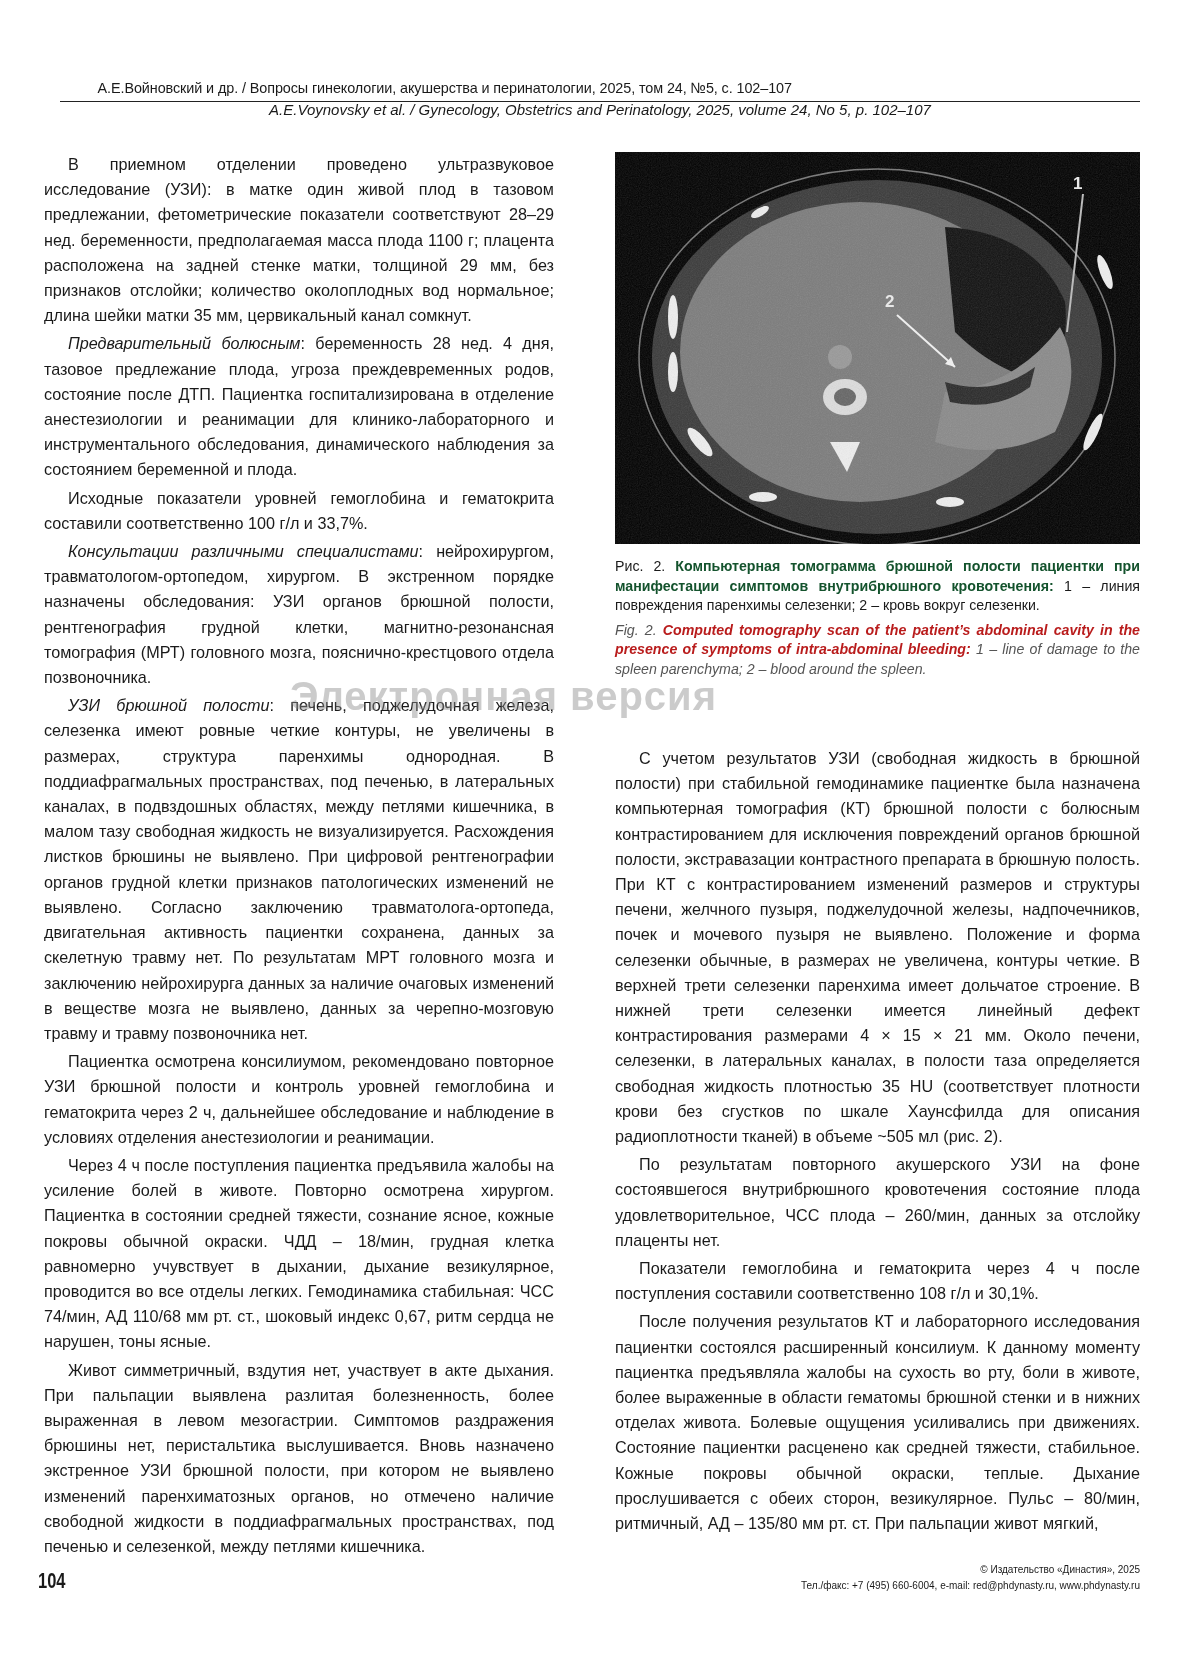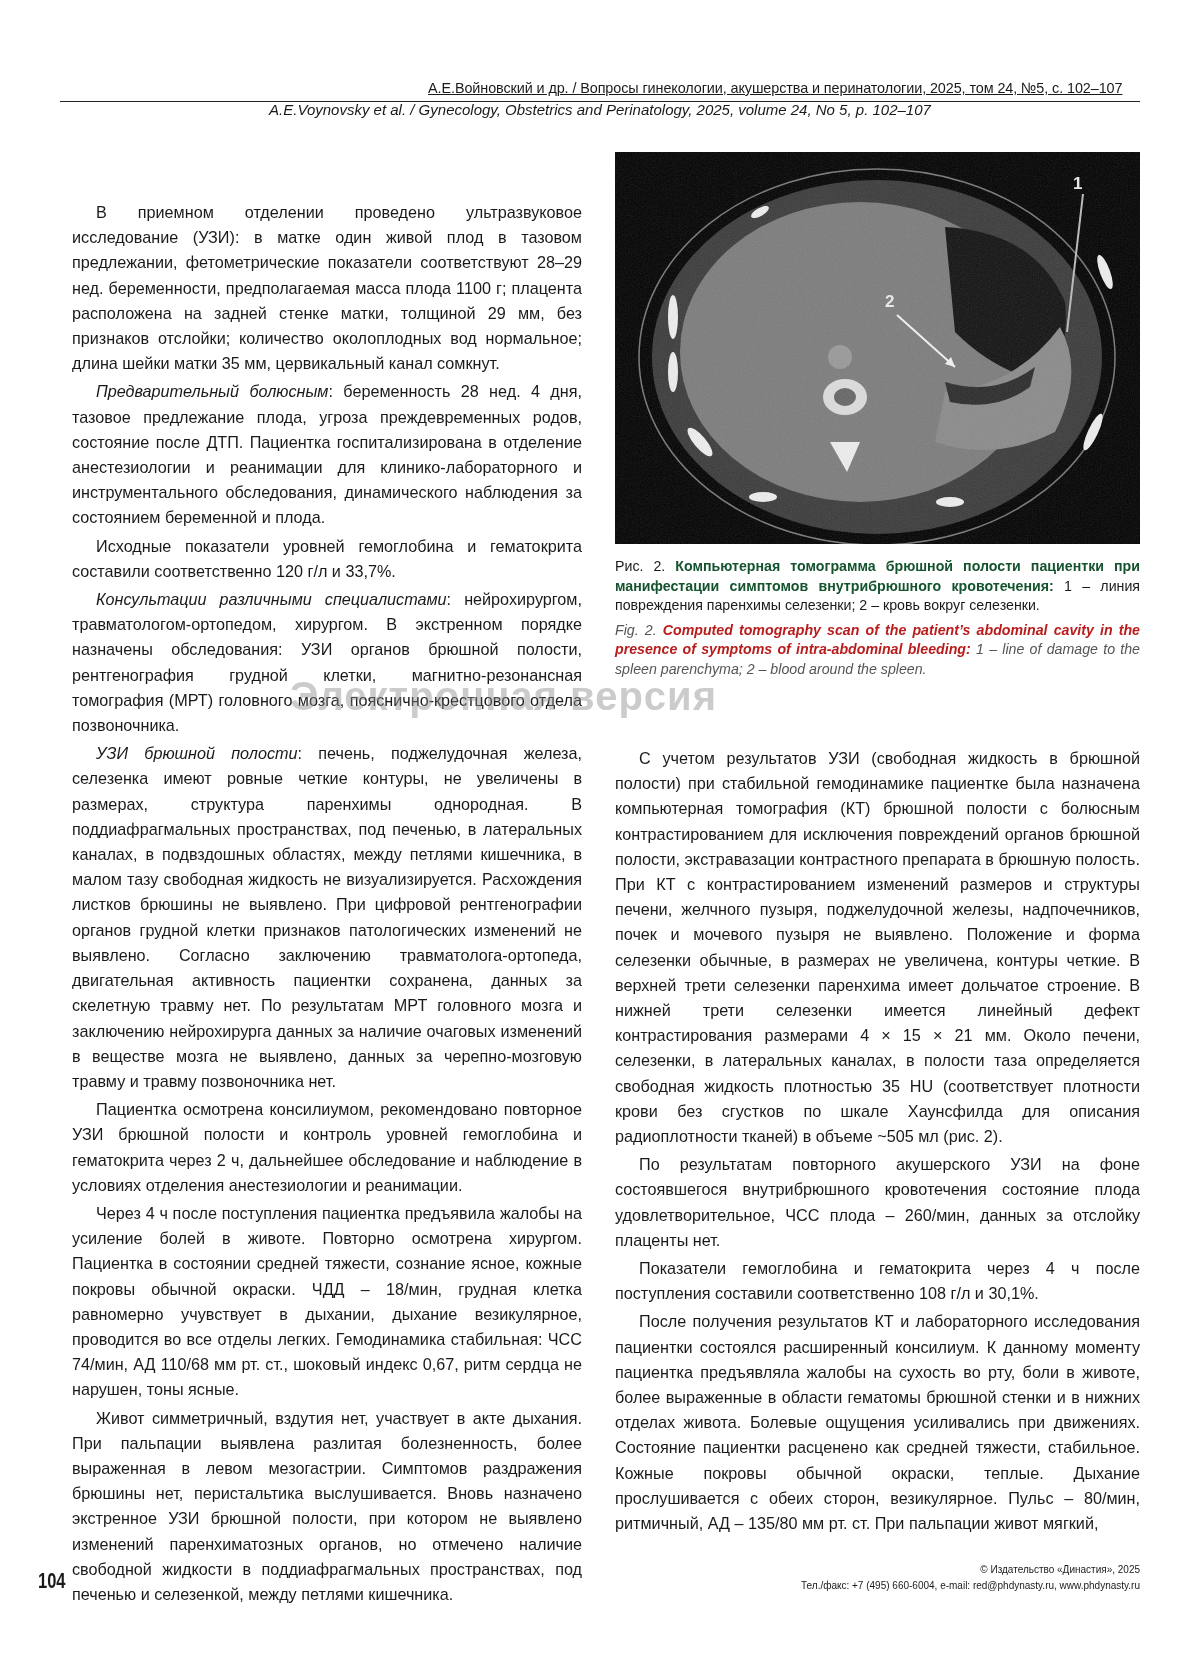--- a/index.html
+++ b/index.html
@@ -1,24 +1,24 @@
 <!DOCTYPE html>
 <html><head>
   <meta charset="utf-8">
   <style>
     html, body { margin: 0; padding: 0; background: #ffffff; }
     body { width: 1200px; height: 1656px; position: relative; overflow: hidden;
            font-family: "Liberation Sans", sans-serif; color: #1a1a1a; }
-    .header { position: absolute; left: 64px; top: 78px; width: 1080px; text-align: right; text-decoration: underline; }
+    .header { position: absolute; left: 76px; top: 78px; width: 1080px; text-align: left; }
     .header-ru { font-size: 15px; line-height: 20px; letter-spacing: -0.1px; transform: scaleX(0.96); }
     .header-rule { position: absolute; left: 60px; top: 101px; width: 1080px; height: 0; border-top: 1.5px solid #222; }
     .header-en { position: absolute; left: 60px; top: 100px; width: 1080px; text-align: center;
                  font-size: 15px; line-height: 20px; font-style: italic; }
     .col { position: absolute; top: 152px; width: 510px; font-size: 16.2px; line-height: 25.2px; text-align: justify; }
-    .col-left { left: 72px; margin-top: 48px; }
+    .col-left { left: 44px; }
     .col-right { left: 615px; top: 733px; width: 525px; margin-top: 13px; }
     .col p { margin: 0 0 3px 0; text-indent: 24px; hyphens: manual; }
     .col p em { font-style: italic; }
     .figure { position: absolute; left: 615px; top: 152px; width: 525px; height: 392px; background: #000; overflow: hidden; }
     .fig-label { position: absolute; color: #e8e8e8; font-weight: bold; font-size: 17px; }
     .caption { position: absolute; left: 615px; top: 557px; width: 525px; font-size: 14.2px; line-height: 19.5px; text-align: justify; }
     .caption-ru { margin: 0 0 5px 0; }
     .caption-en { margin: 0; color: #555; font-style: italic; }
     .caption b { font-weight: bold; color: #14532d; }
     .caption-en b { color: #b91c1c; }
@@ -33,21 +33,21 @@
 
 <div class="header">
   <div class="header-ru">А.Е.Войновский и др. / Вопросы гинекологии, акушерства и перинатологии, 2025, том 24, №5, с. 102–107</div>
 </div>
 <div class="header-rule"></div>
 <div class="header-en">A.E.Voynovsky et al. / Gynecology, Obstetrics and Perinatology, 2025, volume 24, No 5, p. 102–107</div>
 
 <div class="col col-left">
   <p>В приемном отделении проведено ультразвуковое исследование (УЗИ): в матке один живой плод в тазовом предлежании, фетометрические показатели соответствуют 28–29 нед. беременности, предполагаемая масса плода 1100 г; плацента расположена на задней стенке матки, толщиной 29 мм, без признаков отслойки; количество околоплодных вод нормальное; длина шейки матки 35 мм, цервикальный канал сомкнут.</p>
   <p><em>Предварительный болюсным</em><span>: беременность 28 нед. 4 дня, тазовое предлежание плода, угроза преждевременных родов, состояние после ДТП. Пациентка госпитализирована в отделение анестезиологии и реанимации для клинико-лабораторного и инструментального обследования, динамического наблюдения за состоянием беременной и плода.</span></p>
-  <p>Исходные показатели уровней гемоглобина и гематокрита составили соответственно 120 г/л и 33,7%.</p>
+  <p>Исходные показатели уровней гемоглобина и гематокрита составили соответственно 100 г/л и 33,7%.</p>
   <p><em>Консультации различными специалистами</em><span>: нейрохирургом, травматологом-ортопедом, хирургом. В экстренном порядке назначены обследования: УЗИ органов брюшной полости, рентгенография грудной клетки, магнитно-резонансная томография (МРТ) головного мозга, пояснично-крестцового отдела позвоночника.</span></p>
   <p><em>УЗИ брюшной полости</em><span>: печень, поджелудочная железа, селезенка имеют ровные четкие контуры, не увеличены в размерах, структура паренхимы однородная. В поддиафрагмальных пространствах, под печенью, в латеральных каналах, в подвздошных областях, между петлями кишечника, в малом тазу свободная жидкость не визуализируется. Расхождения листков брюшины не выявлено. При цифровой рентгенографии органов грудной клетки признаков патологических изменений не выявлено. Согласно заключению травматолога-ортопеда, двигательная активность пациентки сохранена, данных за скелетную травму нет. По результатам МРТ головного мозга и заключению нейрохирурга данных за наличие очаговых изменений в веществе мозга не выявлено, данных за черепно-мозговую травму и травму позвоночника нет.</span></p>
   <p>Пациентка осмотрена консилиумом, рекомендовано повторное УЗИ брюшной полости и контроль уровней гемоглобина и гематокрита через 2 ч, дальнейшее обследование и наблюдение в условиях отделения анестезиологии и реанимации.</p>
   <p>Через 4 ч после поступления пациентка предъявила жалобы на усиление болей в животе. Повторно осмотрена хирургом. Пациентка в состоянии средней тяжести, сознание ясное, кожные покровы обычной окраски. ЧДД – 18/мин, грудная клетка равномерно учувствует в дыхании, дыхание везикулярное, проводится во все отделы легких. Гемодинамика стабильная: ЧСС 74/мин, АД 110/68 мм рт. ст., шоковый индекс 0,67, ритм сердца не нарушен, тоны ясные.</p>
   <p>Живот симметричный, вздутия нет, участвует в акте дыхания. При пальпации выявлена разлитая болезненность, более выраженная в левом мезогастрии. Симптомов раздражения брюшины нет, перистальтика выслушивается. Вновь назначено экстренное УЗИ брюшной полости, при котором не выявлено изменений паренхиматозных органов, но отмечено наличие свободной жидкости в поддиафрагмальных пространствах, под печенью и селезенкой, между петлями кишечника.</p>
 </div>
 
 <div class="figure">
   <svg width="525" height="392" viewBox="0 0 525 392">
     <defs>

